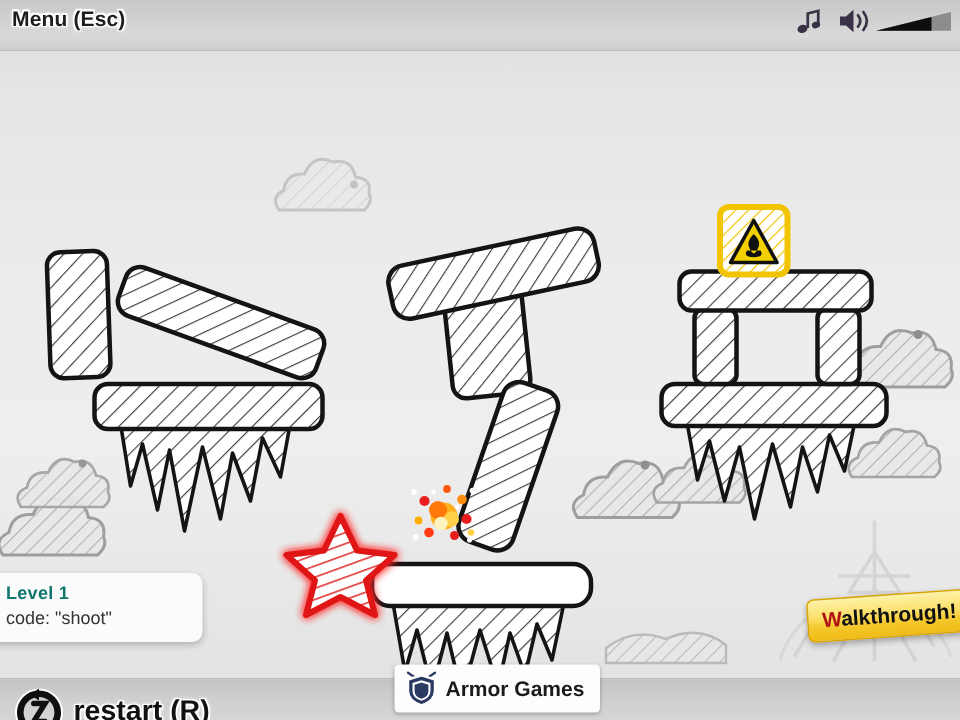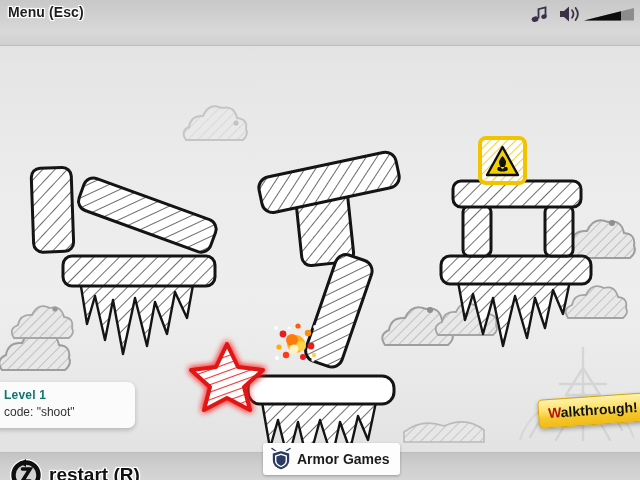--- a/index.html
+++ b/index.html
@@ -10,21 +10,21 @@
   }
   #stage {
     position: relative;
     width: 640px; height: 480px;
     background: linear-gradient(180deg, #dcdcdc 0%, #e6e6e6 14%, #ececec 40%, #eeeeee 62%, #e7e7e7 84%, #e0e0e0 100%);
     overflow: hidden;
   }
 
   
   #topbar {
-    position: absolute; left: 0; top: 0; width: 640px; height: 46px;
+    position: absolute; left: 0; top: 0; width: 640px; height: 34px;
     background: linear-gradient(180deg, #c8c8c8 0%, #d2d2d2 45%, #d9d9d9 72%, #cfcfcf 100%);
     border-bottom: 1px solid #bdbdbd;
     z-index: 40;
   }
   #menu-btn {
     position: absolute; left: 8px; top: 4px;
     font-size: 14px; font-weight: 600; color: #1d1d1d;
     text-shadow: 0 0 3px #fff, 0 0 3px #fff, 1px 1px 0 #fff, -1px -1px 0 #fff, 1px -1px 0 #fff, -1px 1px 0 #fff;
     cursor: pointer; letter-spacing: .1px;
   }

